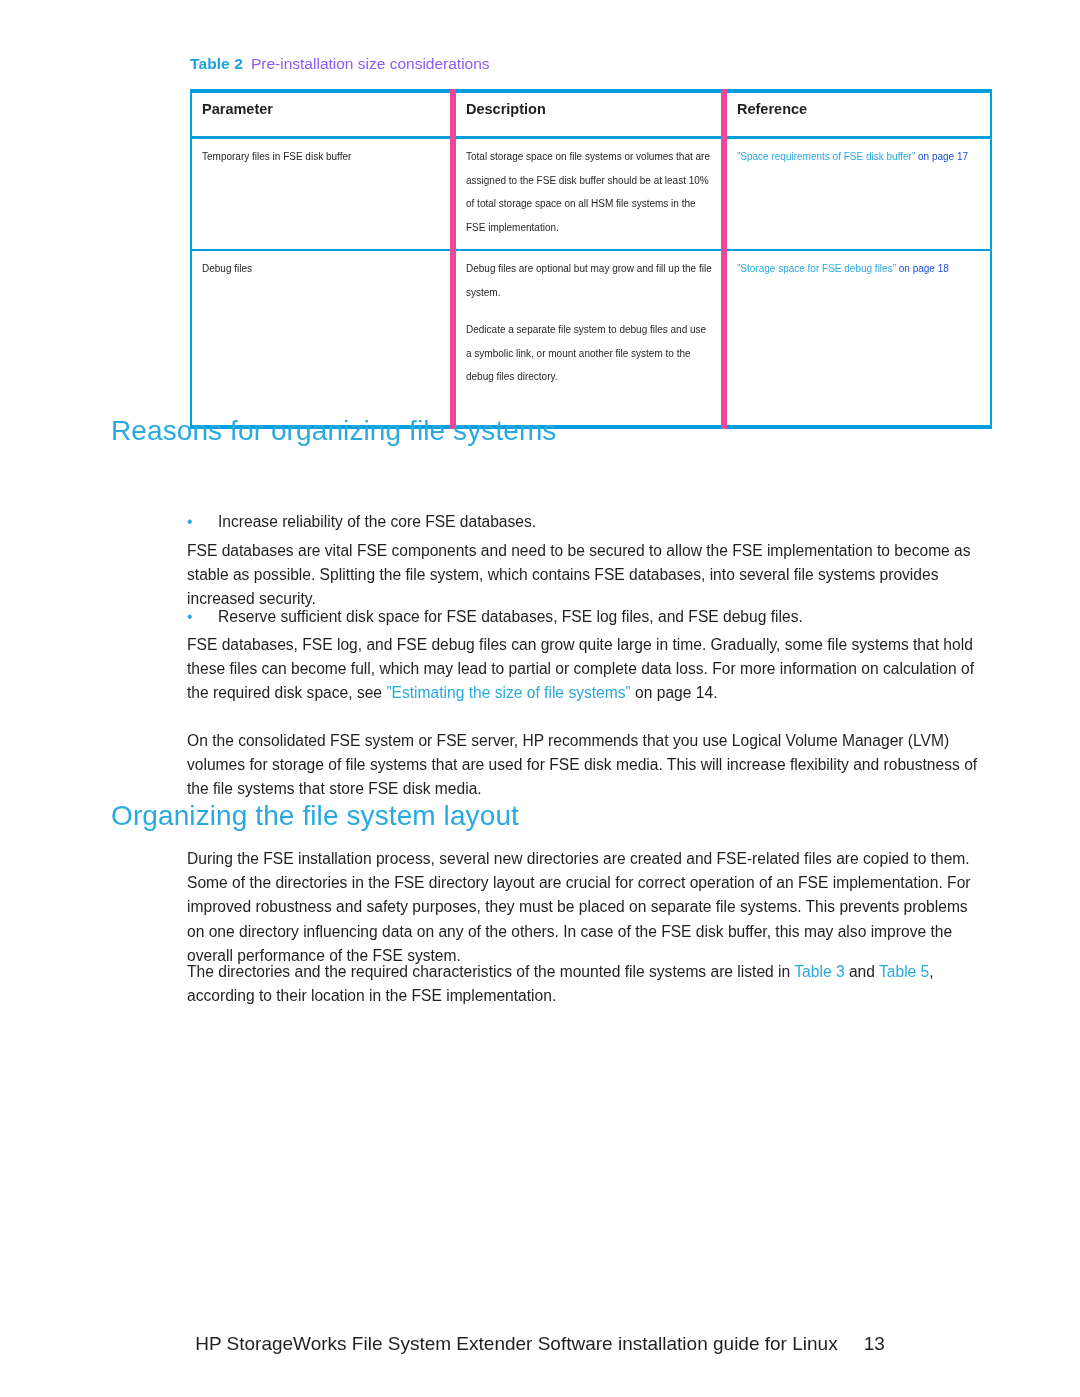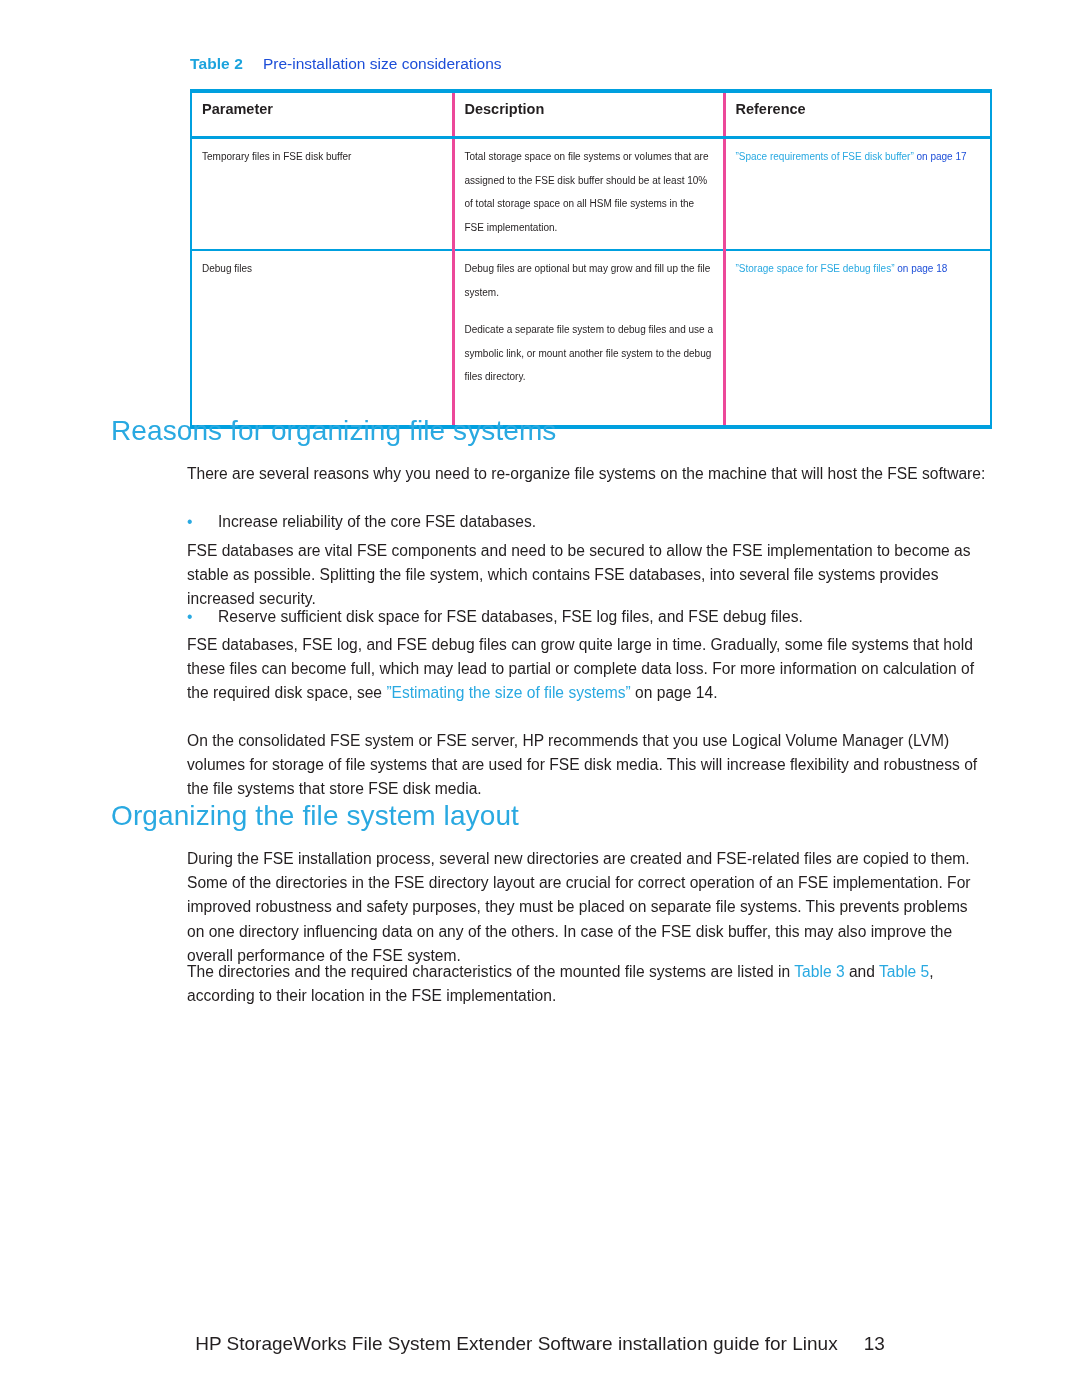--- a/index.html
+++ b/index.html
@@ -31,22 +31,22 @@
     font-size: 15.5px;
     line-height: 20px;
     white-space: nowrap;
   }
   .table-caption .cap-label {
     color: #1ba3dd;
     font-weight: bold;
     letter-spacing: .1px;
   }
   .table-caption .cap-text {
-    color: #1d4ed8;
-    margin-left: 20px;
+    color: #8b5cf6;
+    margin-left: 8px;
     font-weight: normal;
   }
 
   
   .doc-table {
     position: absolute;
     left: 190px;
     top: 89px;
     width: 800px;
     border-collapse: collapse;
@@ -55,21 +55,21 @@
     border-bottom: 4px solid #00a0df;
     border-left: 2px solid #00a0df;
     border-right: 2px solid #00a0df;
   }
   .doc-table col.c1 { width: 262px; }
   .doc-table col.c2 { width: 271px; }
   .doc-table col.c3 { width: 267px; }
 
   .doc-table th,
   .doc-table td {
-    border-left: 3px solid #ec4899;
+    border-left: 6px solid #ec4899;
     border-right: 2px solid #00a0df;
     vertical-align: top;
     padding: 6px 8px 8px 10px;
     text-align: left;
     font-weight: normal;
   }
   .doc-table th:first-child,
   .doc-table td:first-child { border-left: none; }
   .doc-table th:last-child,
   .doc-table td:last-child { border-right: none; }
@@ -194,21 +194,20 @@
           <p>Debug files are optional but may grow and fill up the file system.</p>
           <p>Dedicate a separate file system to debug files and use a symbolic link, or mount another file system to the debug files directory.</p>
         </td>
         <td><span class="xref">”Storage space for FSE debug files”</span><span class="plain"> on page 18</span></td>
       </tr>
     </tbody>
   </table>
 
   <h1 class="section-heading" id="heading-reasons">Reasons for organizing file systems</h1>
 
-  <p class="body-p" style="top:462px;">There are several reasons why you need to re-organize file systems on the machine that will host the FSE software:</p>
 
   <p class="bullet-item" style="top:510px;">
     <span class="dot">•</span>
     <span>Increase reliability of the core FSE databases.</span>
   </p>
 
   <p class="body-p" style="top:539px;">FSE databases are vital FSE components and need to be secured to allow the FSE implementation to become as stable as possible. Splitting the file system, which contains FSE databases, into several file systems provides increased security.</p>
 
   <p class="bullet-item" style="top:605px;">
     <span class="dot">•</span>

